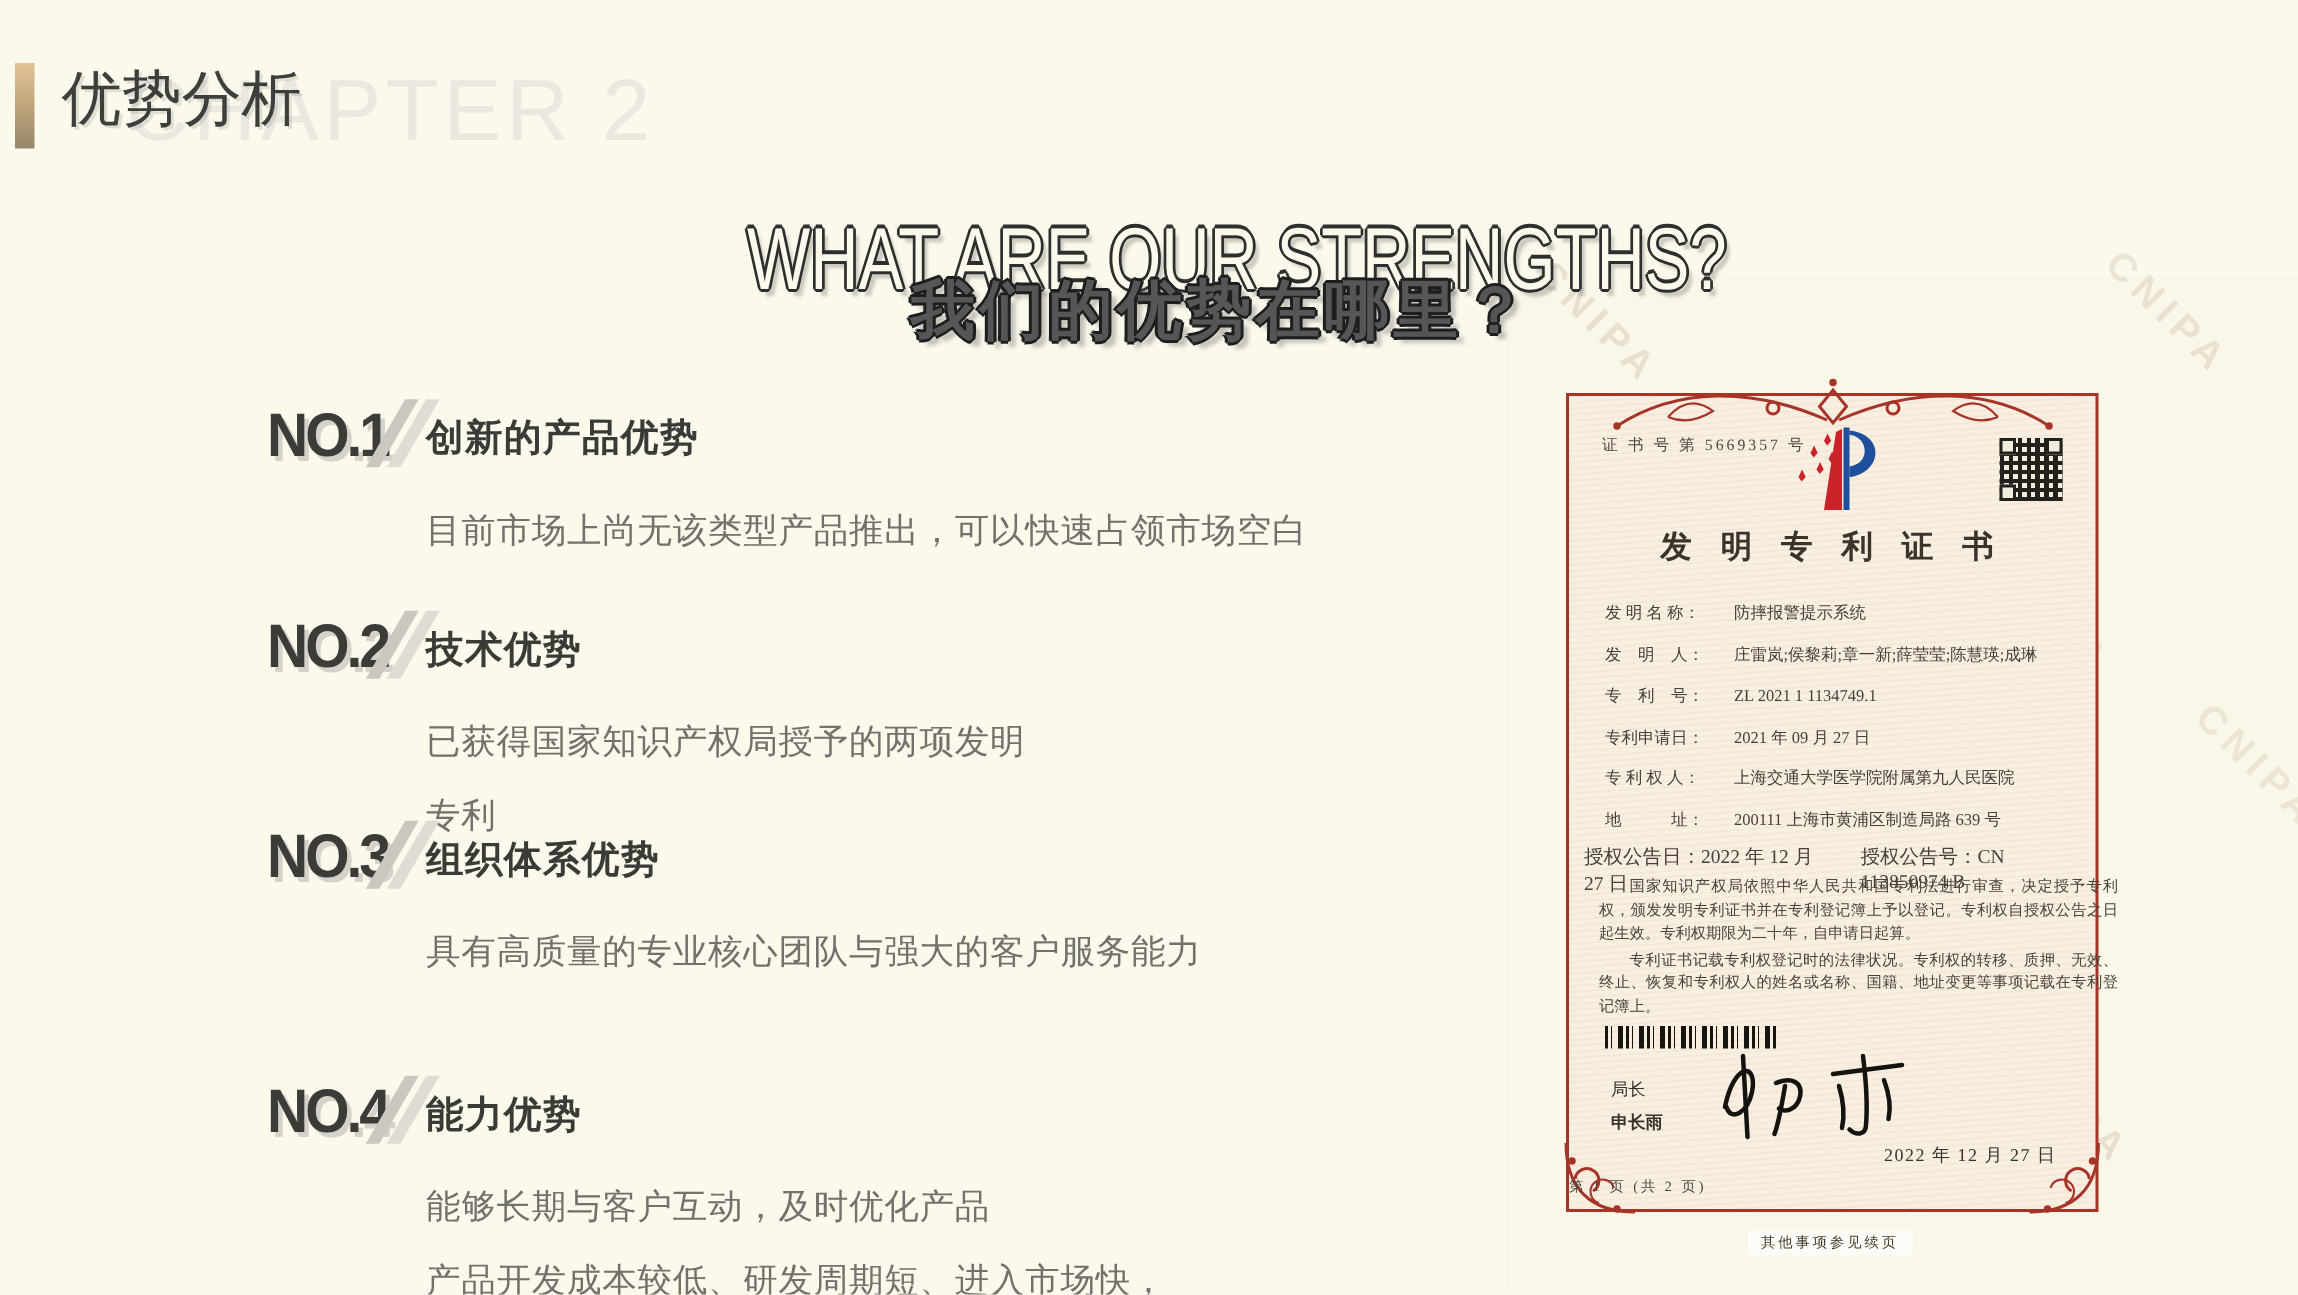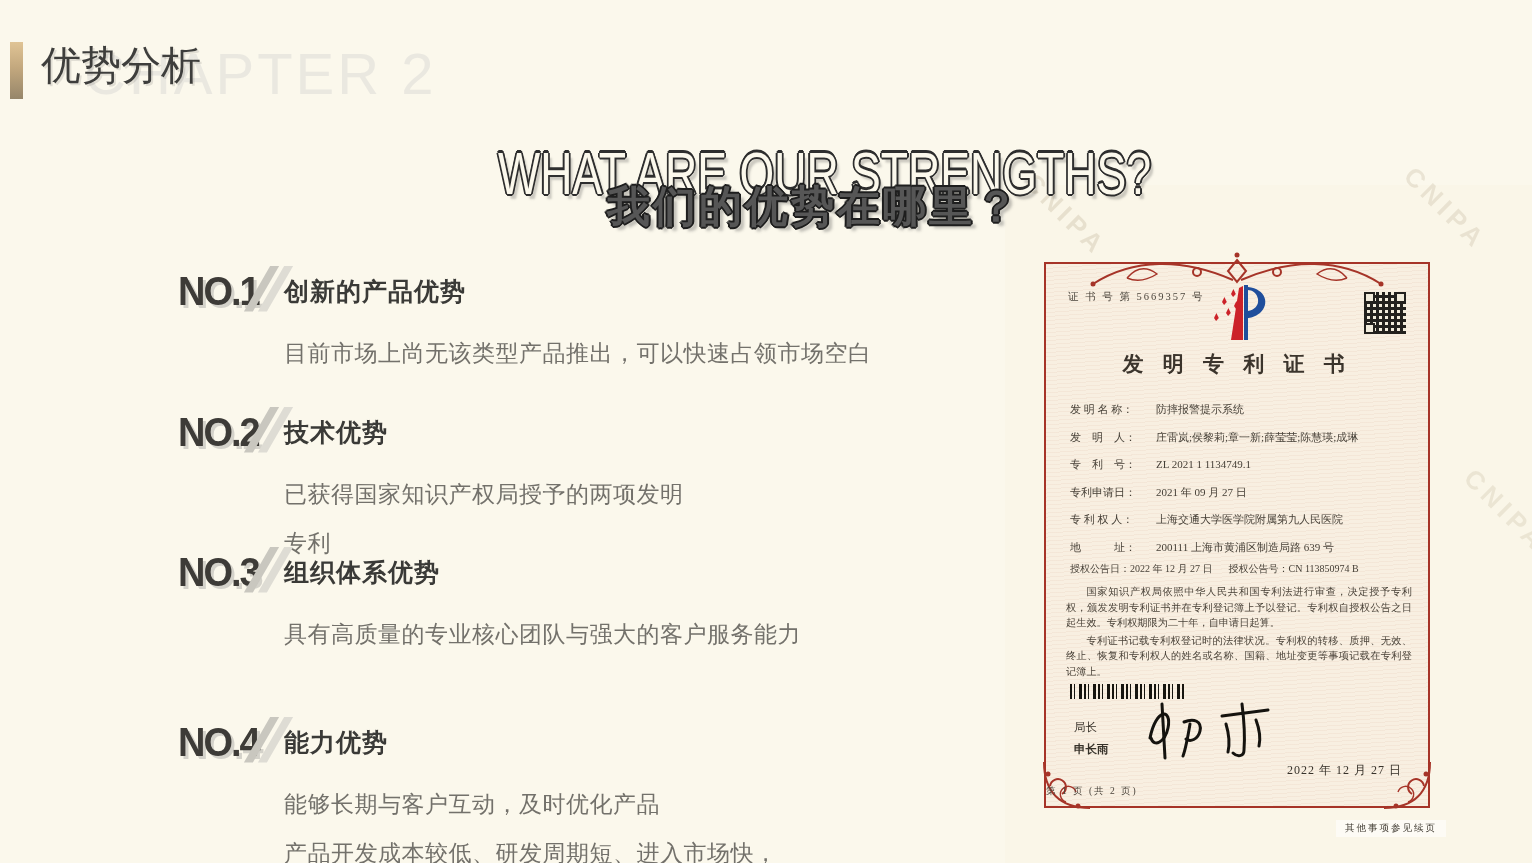--- a/index.html
+++ b/index.html
@@ -75,21 +75,21 @@
     position:absolute;color:#b9ab8e;opacity:0.35;font-size:26px;letter-spacing:5px;
     transform:rotate(45deg);font-weight:bold;white-space:nowrap;
   }
   .wm:nth-child(1){left:8px;top:14px;opacity:0.28;}
   .wm:nth-child(2){left:388px;top:8px;opacity:0.25;}
   .wm:nth-child(3){left:288px;top:200px;font-size:34px;opacity:0.22;}
   .wm:nth-child(4){left:70px;top:545px;opacity:0.30;}
   .wm:nth-child(5){left:322px;top:535px;opacity:0.28;}
   .wm:nth-child(6){left:448px;top:310px;opacity:0.22;}
   .cert-paper{
-    position:absolute;left:39px;top:77px;width:386px;height:546px;
+    position:absolute;left:39px;top:77px;width:355px;height:546px;
     border:2px solid #a63428;box-sizing:border-box;
     background:
       repeating-linear-gradient(176deg, rgba(190,118,88,0.07) 0 1px, rgba(0,0,0,0) 1px 4px),
       #f8efe1;
   }
   .flourish-top{position:absolute;left:50%;top:-16px;transform:translateX(-50%);}
   .corner{position:absolute;width:54px;height:54px;}
   .corner.bl{left:-6px;bottom:-6px;}
   .corner.br{right:-6px;bottom:-6px;transform:scaleX(-1);}
   .cert-no{
@@ -113,22 +113,22 @@
     color:#3b342c;letter-spacing:7px;
   }
   #cert-fields{
     position:absolute;left:24px;top:132px;width:338px;
     font-family:"Liberation Serif", serif;font-size:11px;color:#453f36;
   }
   .field-row{display:flex;line-height:27.5px;}
   .field-label{flex:0 0 86px;white-space:pre;}
   .field-value{white-space:nowrap;}
   .grant-row{
-    position:absolute;left:24px;top:298px;width:338px;display:flex;
-    font-family:"Liberation Serif", serif;font-size:10px;color:#453f36;
+    position:absolute;left:10px;top:298px;width:338px;display:flex;
+    font-family:"Liberation Serif", serif;font-size:13px;color:#453f36;
   }
   .grant-row .g2{margin-left:16px;}
   .cert-paras{
     position:absolute;left:20px;top:320px;width:346px;
     font-family:"Liberation Serif", serif;font-size:10.2px;line-height:15.5px;
     color:#4a4339;text-align:justify;
   }
   .cert-paras p{margin:0 0 2px 0;text-indent:2em;}
   .barcode{
     position:absolute;left:24px;top:420px;width:114px;height:15px;
@@ -145,21 +145,21 @@
   .signature{position:absolute;left:92px;top:432px;}
   .sign-date{
     position:absolute;right:26px;top:498px;
     font-family:"Liberation Serif", serif;font-size:12px;color:#37322a;letter-spacing:1px;
   }
   .page-info{
     position:absolute;left:0;bottom:8px;width:100%;
     font-family:"Liberation Serif", serif;font-size:9.5px;color:#4a443b;letter-spacing:2px;
   }
   .footnote{
-    position:absolute;left:55px;top:635px;width:386px;text-align:right;
+    position:absolute;left:22px;top:635px;width:386px;text-align:center;
     font-family:"Liberation Serif", serif;font-size:9.5px;color:#3f3a31;letter-spacing:2px;text-decoration:underline;
   }
   .footnote span{background:rgba(255,255,255,0.55);padding:2px 9px;display:inline-block;}
 </style>
 </head>
 <body>
 
 <div class="chapter-wm">CHAPTER 2</div>
 <div class="gold-bar"></div>
 <div class="page-title">优势分析</div>

